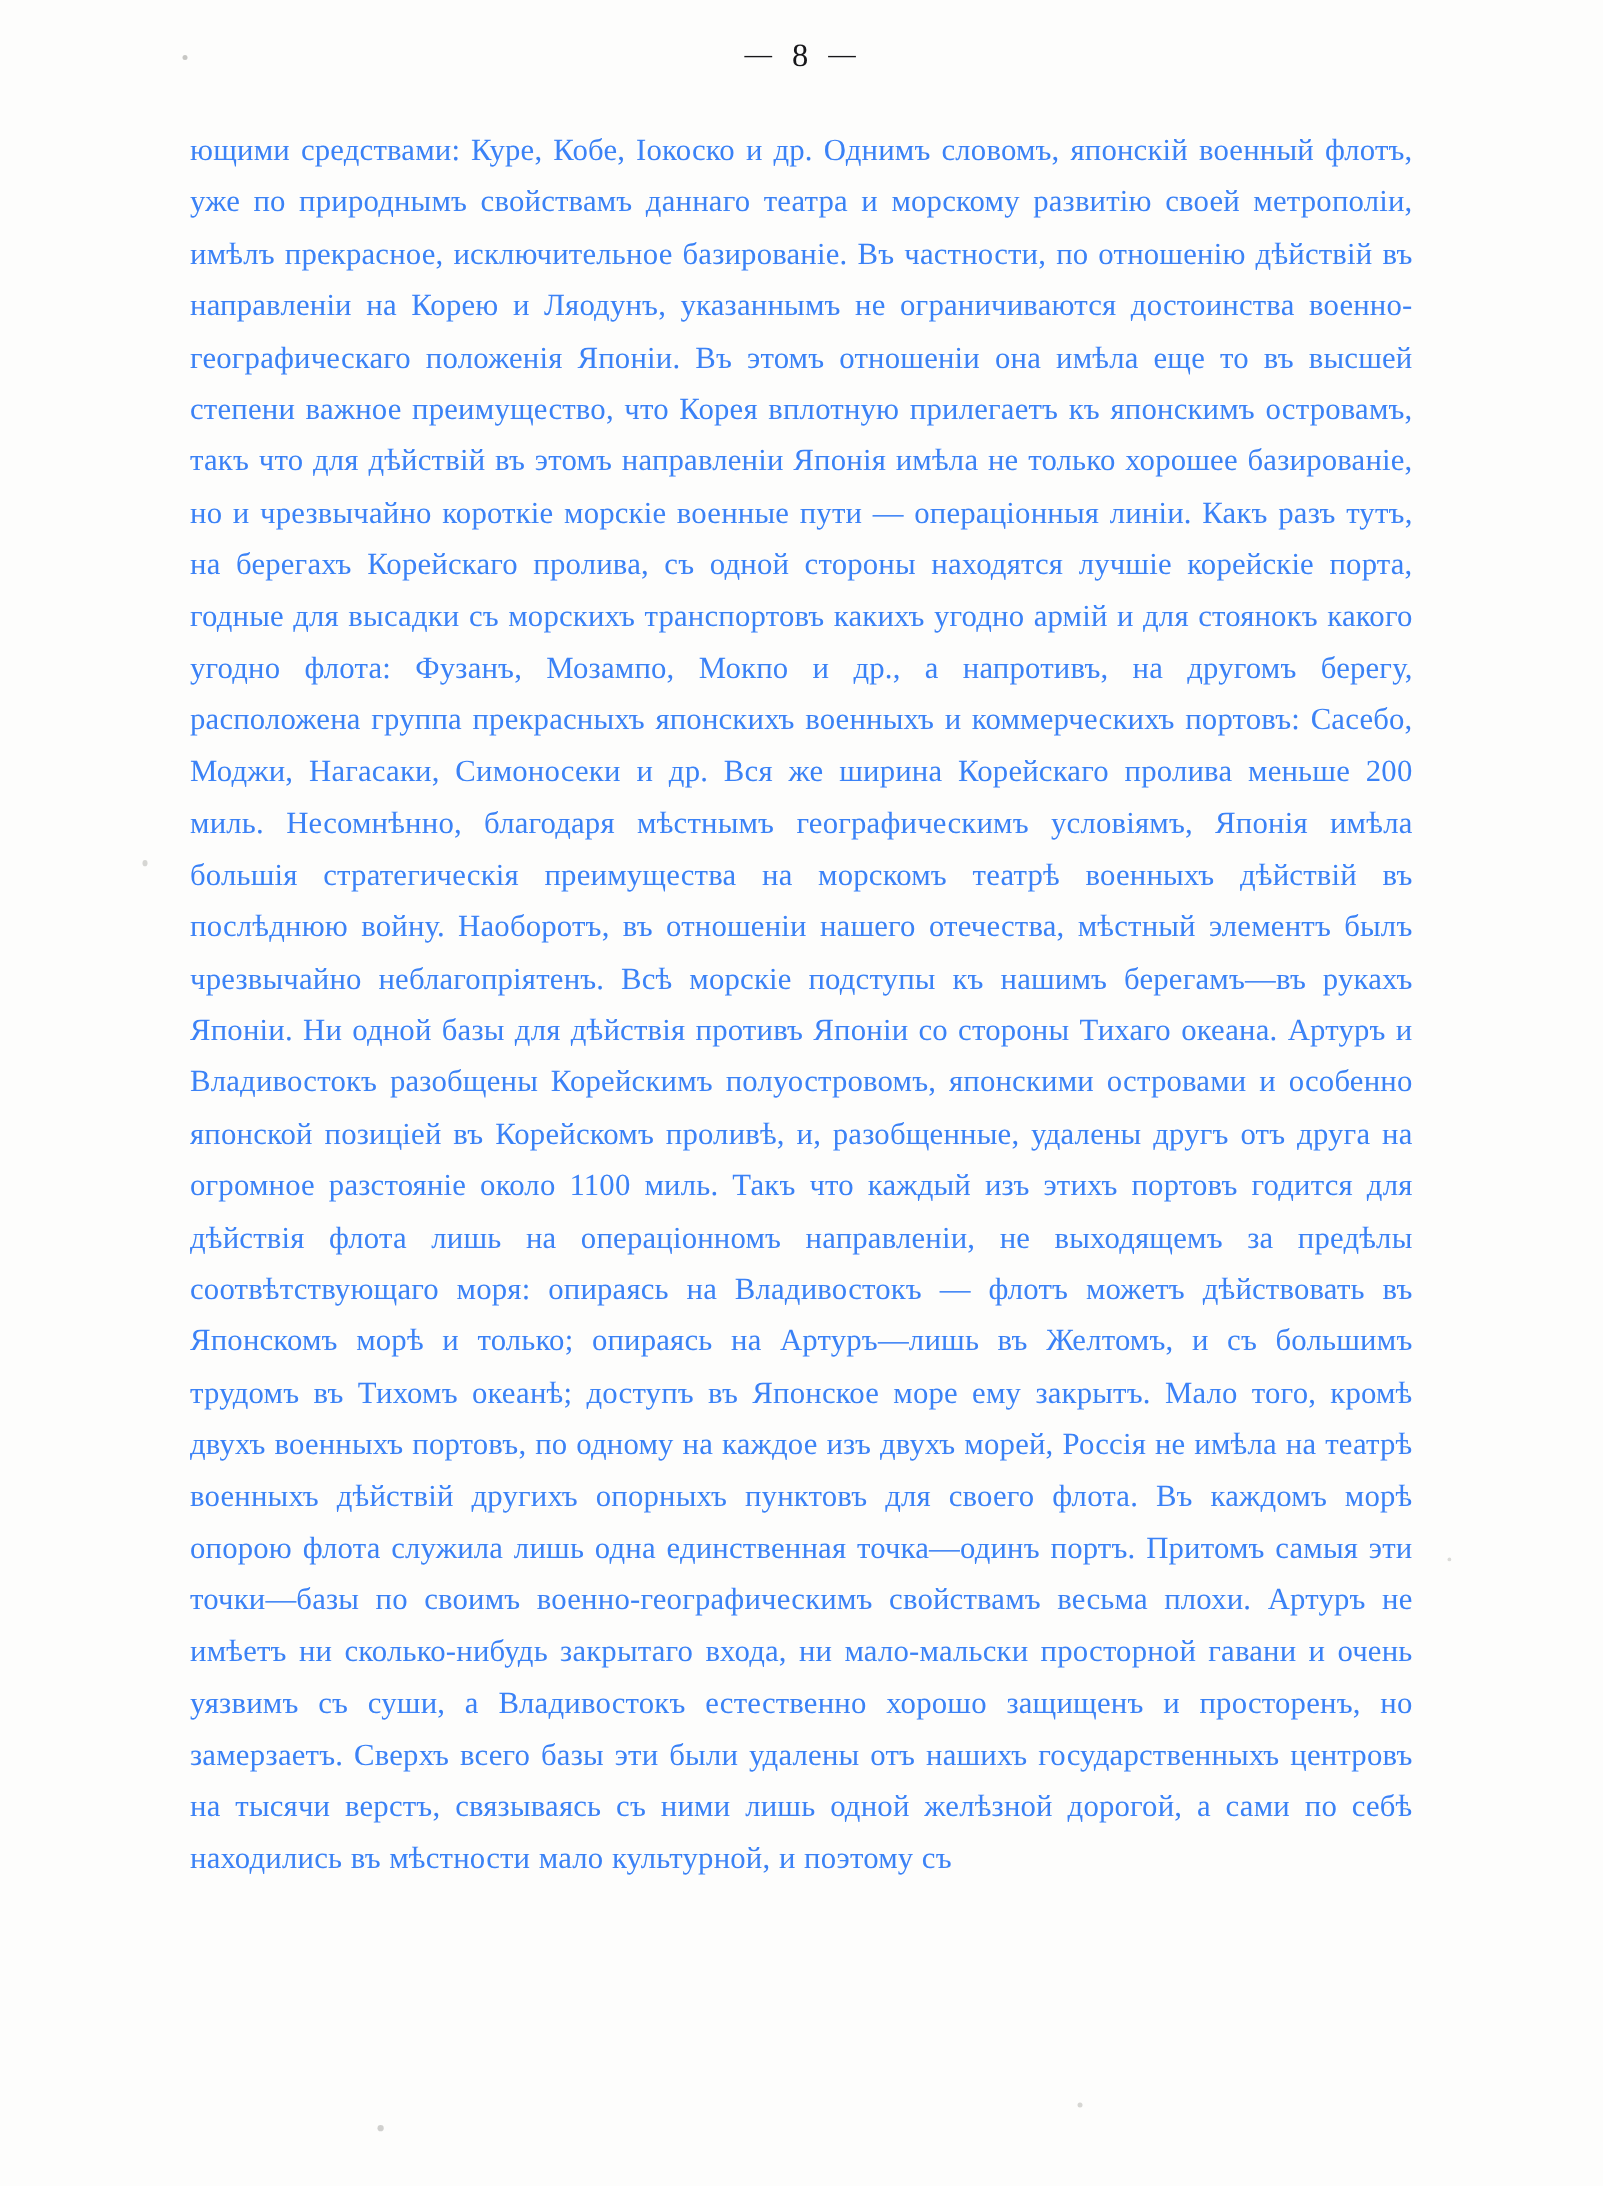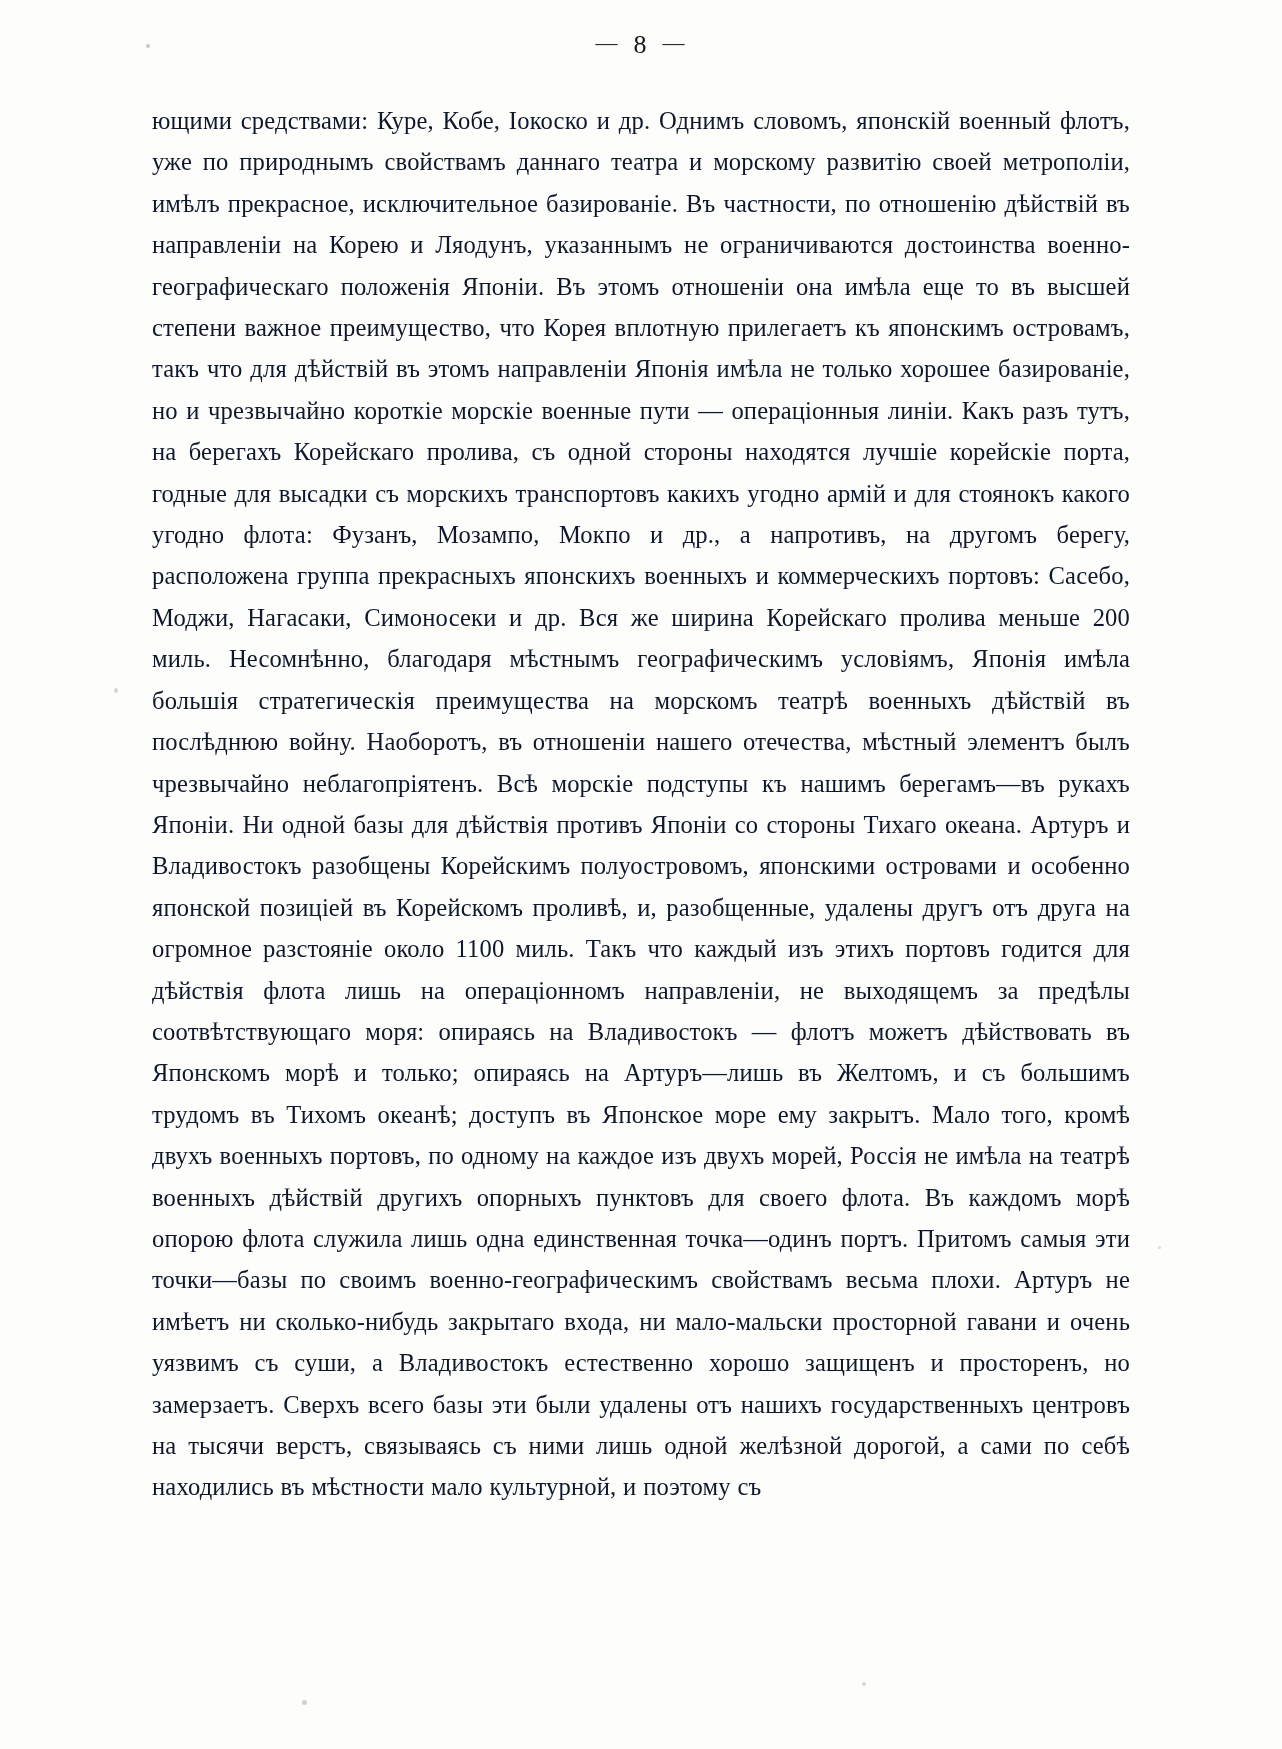--- a/index.html
+++ b/index.html
@@ -32,21 +32,21 @@
     vertical-align: 3px;
   }
   .body-text {
     position: absolute;
     top: 100px;
     left: 152px;
     width: 978px;
     font-family: "Liberation Serif", serif;
     font-size: 24.6px;
     line-height: 41.4px;
-    color: #0f172a;
+    color: #3b82f6;
     text-align: justify;
     text-justify: inter-word;
     letter-spacing: 0.15px;
     word-spacing: 0.5px;
     -webkit-font-smoothing: antialiased;
   }
   .body-text p {
     margin: 0;
   }
   

